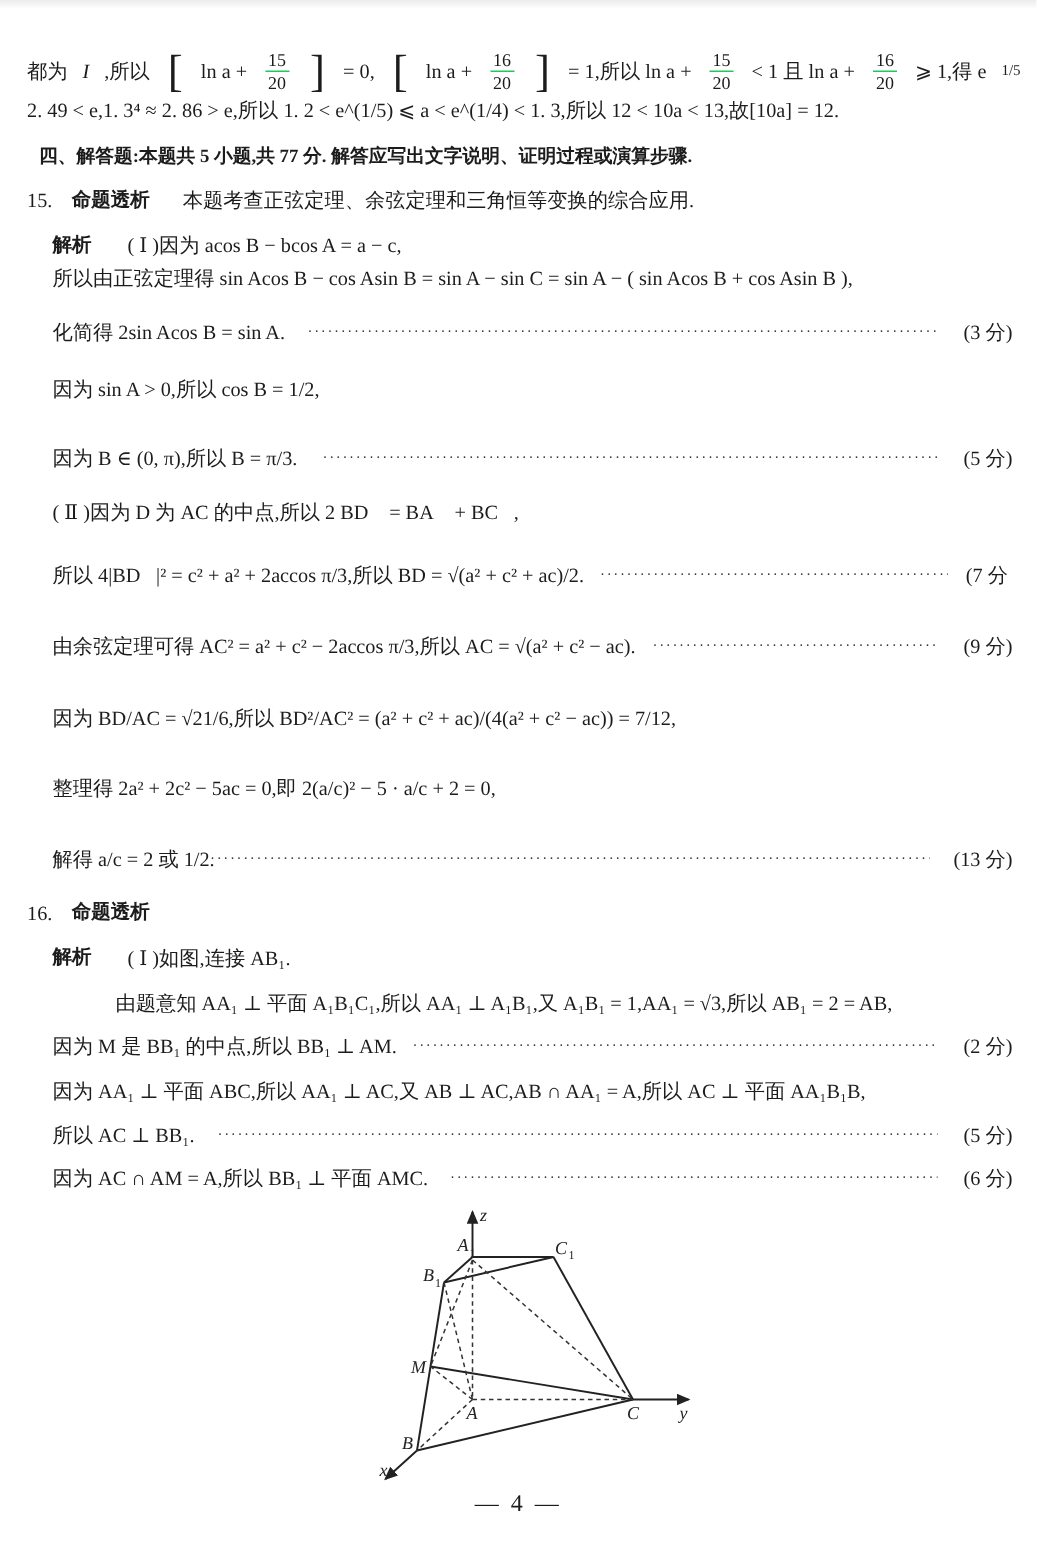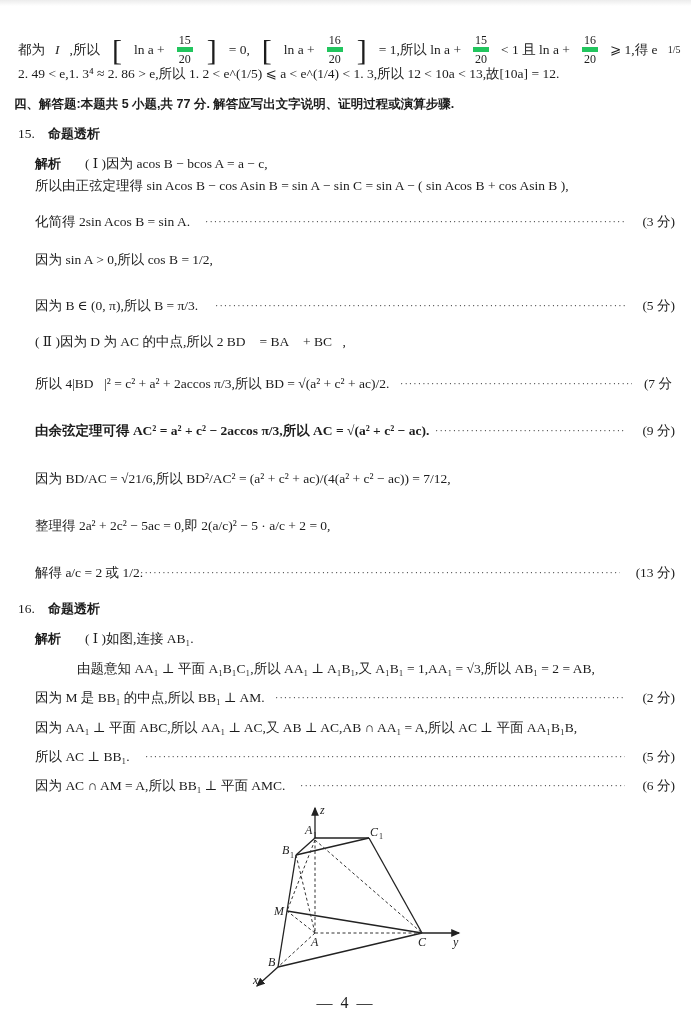--- a/index.html
+++ b/index.html
@@ -11,28 +11,28 @@
   .top-band {
     position: absolute; left: 0; top: 0; width: 691px; height: 6px;
     background: linear-gradient(#ececec, #ffffff);
   }
   .line {
     position: absolute; white-space: nowrap; line-height: 20px;
     display: flex; align-items: center; gap: 10px;
   }
   .ind { left: 35px; }
   .full { left: 18px; }
-  .sec-heading { left: 14px; font-family: Liberation Sans, sans-serif; font-weight: bold; font-size: 12.5px; }
+  .sec-heading { left: 26px; font-family: Liberation Serif, serif; font-weight: bold; font-size: 12.5px; }
   .bold { font-family: "DejaVu Sans", sans-serif; font-weight: bold; font-size: 13px; }
   .it { font-style: italic; }
   .frac {
     display: inline-flex; flex-direction: column; align-items: center;
     vertical-align: middle; margin: 0 2px; font-size: 12px; line-height: 14px;
   }
-  .frac .num { border-bottom: 5px solid #22c55e; padding: 0 2px; }
+  .frac .num { border-bottom: 1px solid #22c55e; padding: 0 2px; }
   .frac .den { padding: 0 2px; }
   .bracket { font-size: 30px; line-height: 20px; font-weight: 200; margin: 0 2px; }
   .score-dots {
     position: absolute; white-space: nowrap; overflow: hidden;
     letter-spacing: 1.1px; color: #333; font-size: 10px; line-height: 20px;
   }
   .score {
     position: absolute; right: 16px; white-space: nowrap; line-height: 20px;
   }
   sup { font-size: 10px; }
@@ -85,20 +85,21 @@
   <span> ≈</span>
 </div>
 
 <div class="line full" style="top:64px;">2. 49 &lt; e,1. 3⁴ ≈ 2. 86 &gt; e,所以 1. 2 &lt; e^(1/5) ⩽ a &lt; e^(1/4) &lt; 1. 3,所以 12 &lt; 10a &lt; 13,故[10a] = 12.</div>
 
 <div class="line sec-heading" style="top:94px;">四、解答题:本题共 5 小题,共 77 分. 解答应写出文字说明、证明过程或演算步骤.</div>
 
 <div class="line full" style="top:124px;">
   <span>15.</span>
   <span class="bold" style="margin:0 12px 0 3px;">命题透析</span>
+  <span>本题考查正弦定理、余弦定理和三角恒等变换的综合应用.</span>
 </div>
 
 <div class="line ind" style="top:154px;">
   <span class="bold" style="margin-right:14px;">解析</span>
   <span>( Ⅰ )因为 acos B − bcos A = a − c,</span>
 </div>
 <div class="line ind" style="top:176px;">所以由正弦定理得 sin Acos B − cos Asin B = sin A − sin C = sin A − ( sin Acos B + cos Asin B ),</div>
 <div class="line ind" style="top:212px;">化简得 2sin Acos B = sin A.</div>
 <div class="score-dots" style="top:212px; left:205px; width:420px;">··························································································································</div>
 <div class="score" style="top:212px;">(3 分)</div>
@@ -107,21 +108,21 @@
 <div class="line ind" style="top:296px;">因为 B ∈ (0, π),所以 B = π/3.</div>
 <div class="score-dots" style="top:296px; left:215px; width:410px;">··························································································································</div>
 <div class="score" style="top:296px;">(5 分)</div>
 
 <div class="line ind" style="top:332px;">( Ⅱ )因为 D 为 AC 的中点,所以 2 BD⃗ = BA⃗ + BC⃗,</div>
 
 <div class="line ind" style="top:374px;">所以 4|BD⃗|² = c² + a² + 2accos π/3,所以 BD = √(a² + c² + ac)/2.</div>
 <div class="score-dots" style="top:374px; left:400px; width:232px;">··························································································································</div>
 <div class="score" style="top:374px; right:19px;">(7 分</div>
 
-<div class="line ind" style="top:421px;font-weight:bold;">由余弦定理可得 AC² = a² + c² − 2accos π/3,所以 AC = √(a² + c² − ac).</div>
+<div class="line ind" style="top:421px;">由余弦定理可得 AC² = a² + c² − 2accos π/3,所以 AC = √(a² + c² − ac).</div>
 <div class="score-dots" style="top:421px; left:435px; width:190px;">··························································································································</div>
 <div class="score" style="top:421px;">(9 分)</div>
 
 <div class="line ind" style="top:469px;">因为 BD/AC = √21/6,所以 BD²/AC² = (a² + c² + ac)/(4(a² + c² − ac)) = 7/12,</div>
 <div class="line ind" style="top:516px;">整理得 2a² + 2c² − 5ac = 0,即 2(a/c)² − 5 · a/c + 2 = 0,</div>
 
 <div class="line ind" style="top:563px;">解得 a/c = 2 或 1/2.</div>
 <div class="score-dots" style="top:563px; left:140px; width:480px;">··························································································································</div>
 <div class="score" style="top:563px;">(13 分)</div>
 

